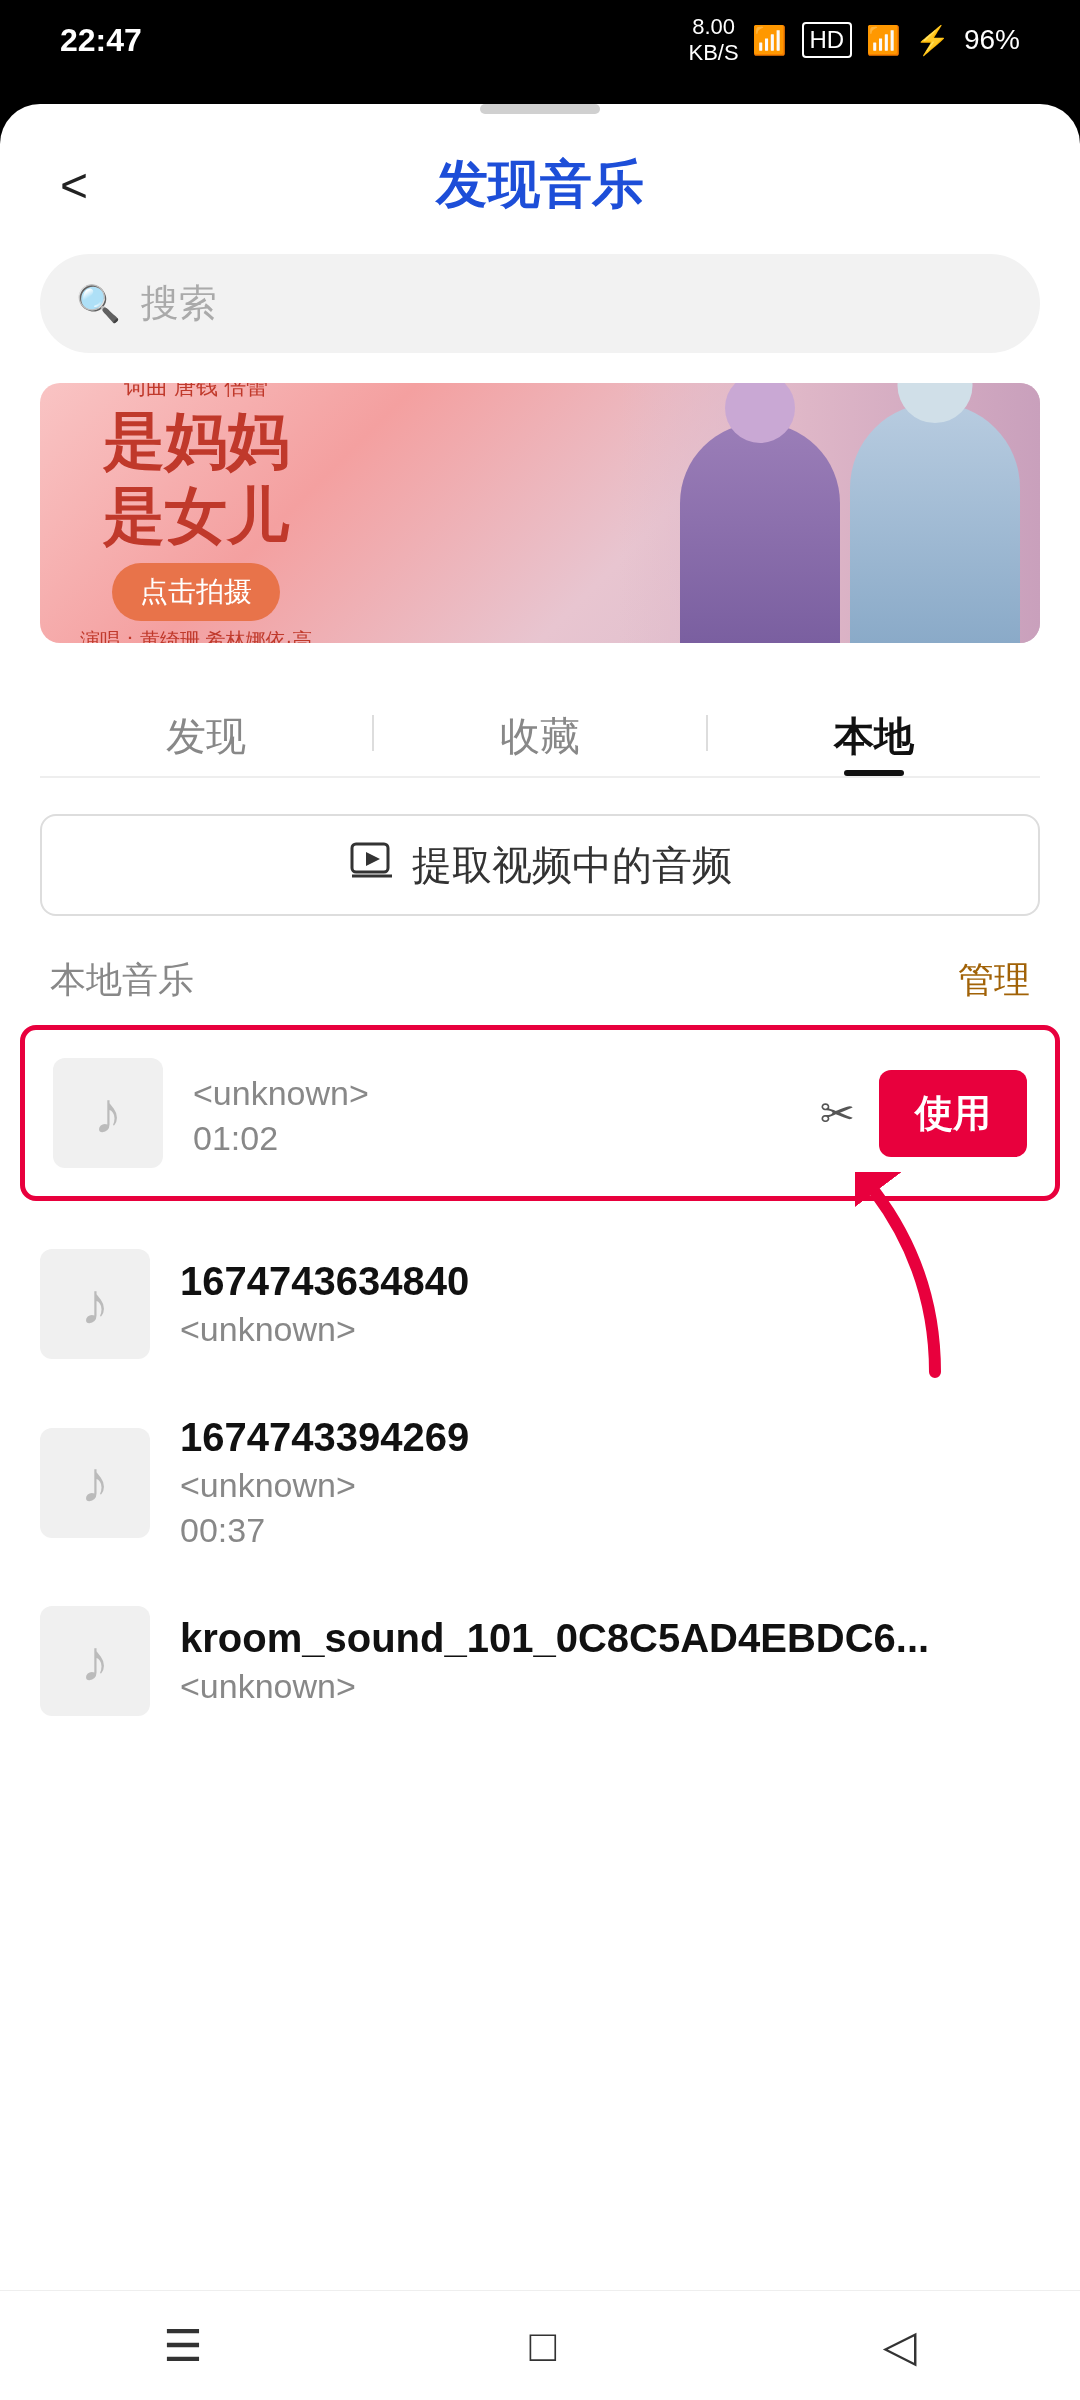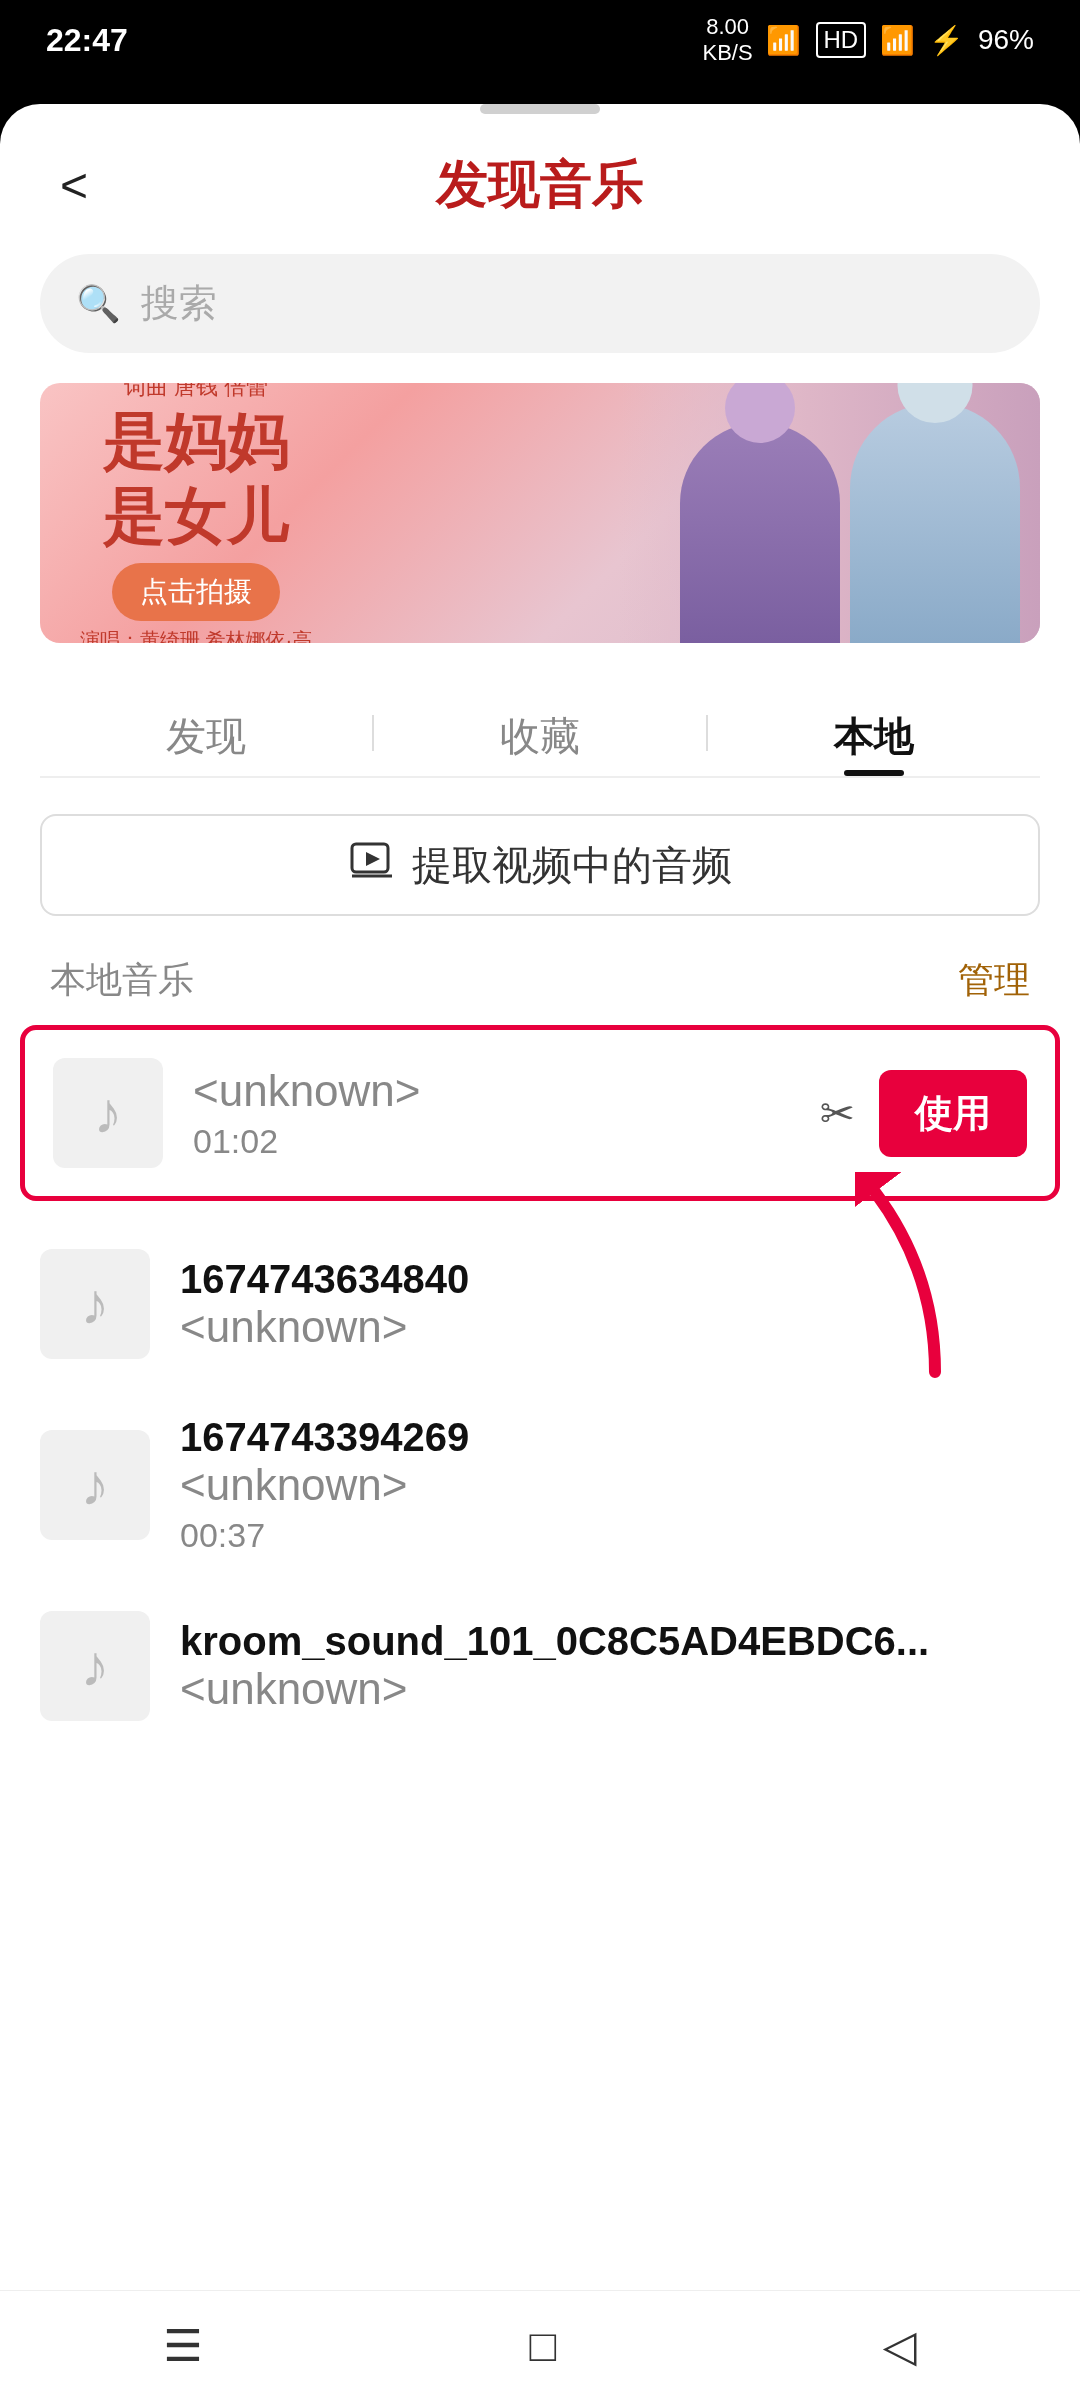--- a/index.html
+++ b/index.html
@@ -10,21 +10,21 @@
       background: #000;
       font-family: -apple-system, "PingFang SC", "Helvetica Neue", sans-serif;
       overflow-x: hidden;
     }
     .status-bar {
       height: 80px;
       background: #000;
       display: flex;
       align-items: center;
       justify-content: space-between;
-      padding: 0 46px;
+      padding: 0 60px;
       color: #fff;
       font-size: 32px;
       font-weight: 600;
     }
     .status-right {
       display: flex;
       align-items: center;
       gap: 14px;
       font-size: 28px;
       font-weight: 500;
@@ -53,21 +53,21 @@
       color: #222;
       cursor: pointer;
       font-weight: 300;
       width: 60px;
     }
     .header-title {
       flex: 1;
       text-align: center;
       font-size: 52px;
       font-weight: 600;
-      color: #b91c1c;
+      color: #1d4ed8;
       margin-right: 60px;
     }
     .search-bar {
       margin: 10px 40px 30px;
       background: #f2f2f2;
       border-radius: 60px;
       display: flex;
       align-items: center;
       padding: 24px 36px;
       gap: 20px;
@@ -275,22 +275,23 @@
     }
     .music-name {
       font-size: 40px;
       font-weight: 700;
       color: #111;
       white-space: nowrap;
       overflow: hidden;
       text-overflow: ellipsis;
     }
     .music-artist {
-      font-size: 44px;
+      font-size: 34px;
       color: #888;
+      margin-top: 6px;
     }
     .music-duration {
       font-size: 34px;
       color: #888;
       margin-top: 6px;
     }
     .music-actions {
       display: flex;
       align-items: center;
       gap: 24px;

